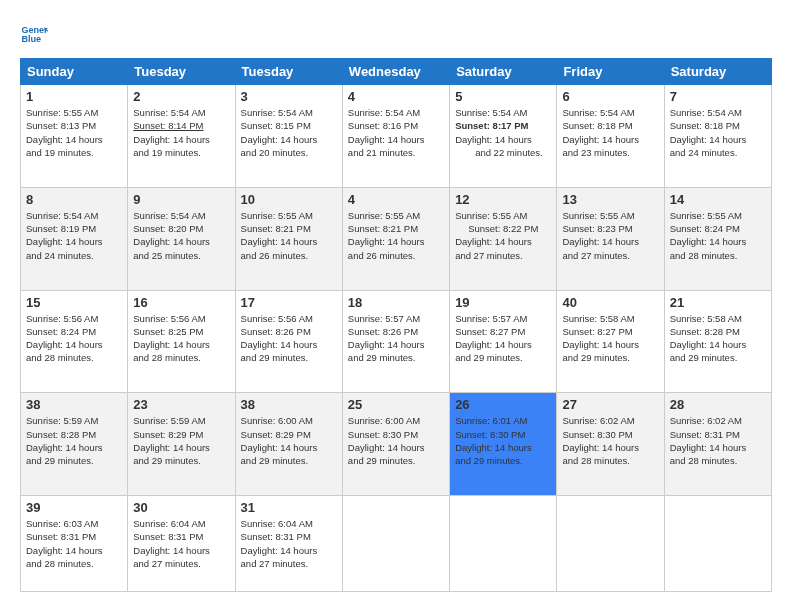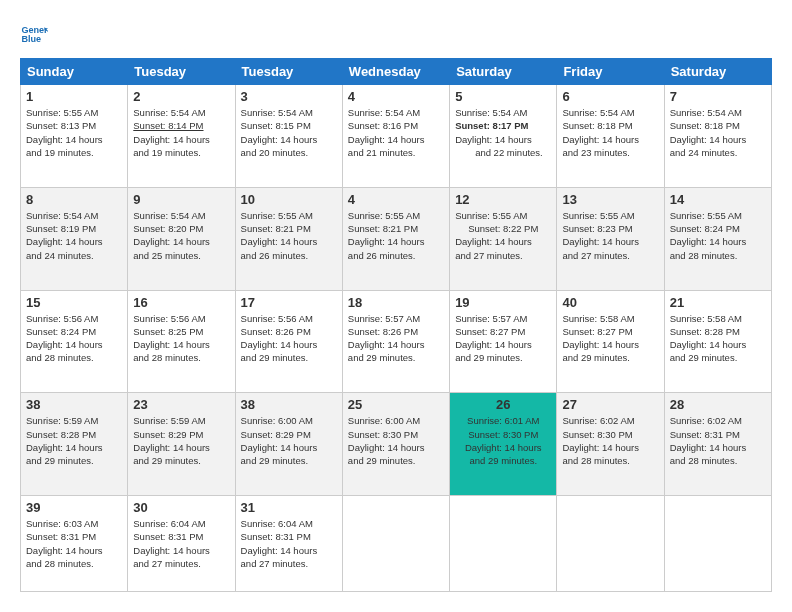--- a/index.html
+++ b/index.html
@@ -295,21 +295,21 @@
             <span style="display: block; line-height: 1.4;">Daylight: 14 hours</span>
             <span style="display: block; line-height: 1.4;">and 29 minutes.</span>
           </td>
           <td style="background: rgb(242, 242, 242);">
             <span class="day-num">25</span>
             <span style="display: block; line-height: 1.4;">Sunrise: 6:00 AM</span>
             <span style="display: block; line-height: 1.4;">Sunset: 8:30 PM</span>
             <span style="display: block; line-height: 1.4;">Daylight: 14 hours</span>
             <span style="display: block; line-height: 1.4;">and 29 minutes.</span>
           </td>
-          <td style="background: #14b8a6; text-align: center;">
+          <td style="background: #3b82f6;">
             <span class="day-num">26</span>
             <span style="display: block; line-height: 1.4;">Sunrise: 6:01 AM</span>
             <span style="display: block; line-height: 1.4;">Sunset: 8:30 PM</span>
             <span style="display: block; line-height: 1.4;">Daylight: 14 hours</span>
             <span style="display: block; line-height: 1.4;">and 29 minutes.</span>
           </td>
           <td style="background: rgb(242, 242, 242);">
             <span class="day-num">27</span>
             <span style="display: block; line-height: 1.4;">Sunrise: 6:02 AM</span>
             <span style="display: block; line-height: 1.4;">Sunset: 8:30 PM</span>

